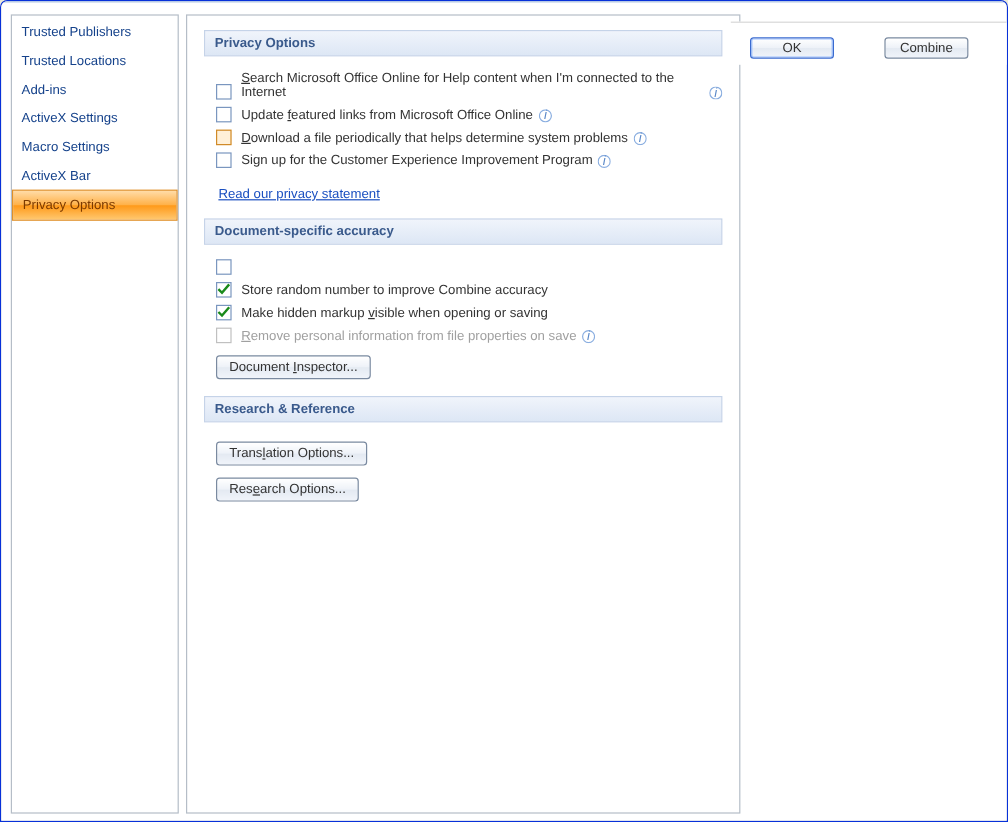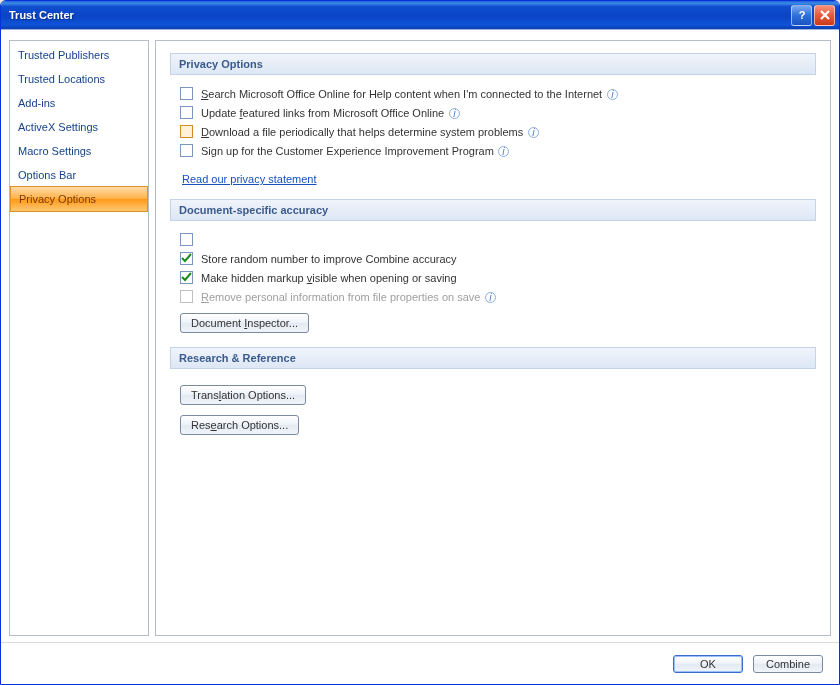--- a/index.html
+++ b/index.html
@@ -39,21 +39,21 @@
     background: linear-gradient(to bottom, #7aa8f0 0%, #2f6fd8 50%, #1a53c0 100%);
   }
   .btn-close {
     background: linear-gradient(to bottom, #f89078 0%, #e8583a 50%, #c83a1a 100%);
   }
   .btn-close svg, .btn-help svg { width: 12px; height: 12px; }
 
   .client {
     flex: 1;
     padding: 10px 8px 6px 8px;
-    display: flex; flex-direction: column;
+    display: flex; flex-direction: row;
     background: #fff;
     border-top: 1px solid #9db8de;
   }
 
   .body-row { flex: 1; display: flex; gap: 6px; min-height: 0; }
   .sidebar {
     width: 140px;
     border: 1px solid #b5bdc7;
     background: #fff;
     padding: 2px 0;
@@ -134,56 +134,42 @@
   .footer {
     height: 36px;
     display: flex; align-items: center; justify-content: flex-end;
     gap: 10px;
     padding: 6px 10px 0 0;
     border-top: 1px solid #d8d8d8;
     margin-top: 6px;
     margin-left: -8px; margin-right: -8px; padding-right: 16px;
     background: #fff;
   }
-  .footer .btn { margin: 0; min-width: 70px; padding: 2px 10px; text-align: center; }
+  .footer .btn { margin: 16px; min-width: 70px; padding: 2px 10px; text-align: center; }
   .footer .btn.default {
     border: 1px solid #3a6bd0;
     box-shadow: 0 0 0 1px #9cc0ff inset;
   }
 </style>
 </head>
 <body>
 
 <div class="window">
 
-  <div class="titlebar">
-    <span class="title">Trust Center</span>
-    <span class="spacer"></span>
-    <span class="title-btn btn-help">
-      <svg viewBox="0 0 12 12">
-          <text x="6" y="10" text-anchor="middle" font-size="11" font-weight="bold" fill="#fff" font-family="Tahoma">?</text>
-        </svg>
-    </span>
-    <span class="title-btn btn-close">
-      <svg viewBox="0 0 12 12">
-          <path d="M2 2 L10 10 M10 2 L2 10" stroke="#fff" stroke-width="2.2"></path>
-        </svg>
-    </span>
-  </div>
 
   <div class="client">
     <div class="body-row">
 
       <div class="sidebar">
         <div class="side-item">Trusted Publishers</div>
         <div class="side-item">Trusted Locations</div>
         <div class="side-item">Add-ins</div>
         <div class="side-item">ActiveX Settings</div>
         <div class="side-item">Macro Settings</div>
-        <div class="side-item">Options Bar</div>
+        <div class="side-item">ActiveX Bar</div>
         <div class="side-item selected">Privacy Options</div>
       </div>
 
       <div class="content">
 
         <div class="section-header">Privacy Options</div>
 
         <div class="check-row">
           <span class="cb"></span>
           <span class="label"><u>S</u>earch Microsoft Office Online for Help content when I'm connected to the Internet</span>

